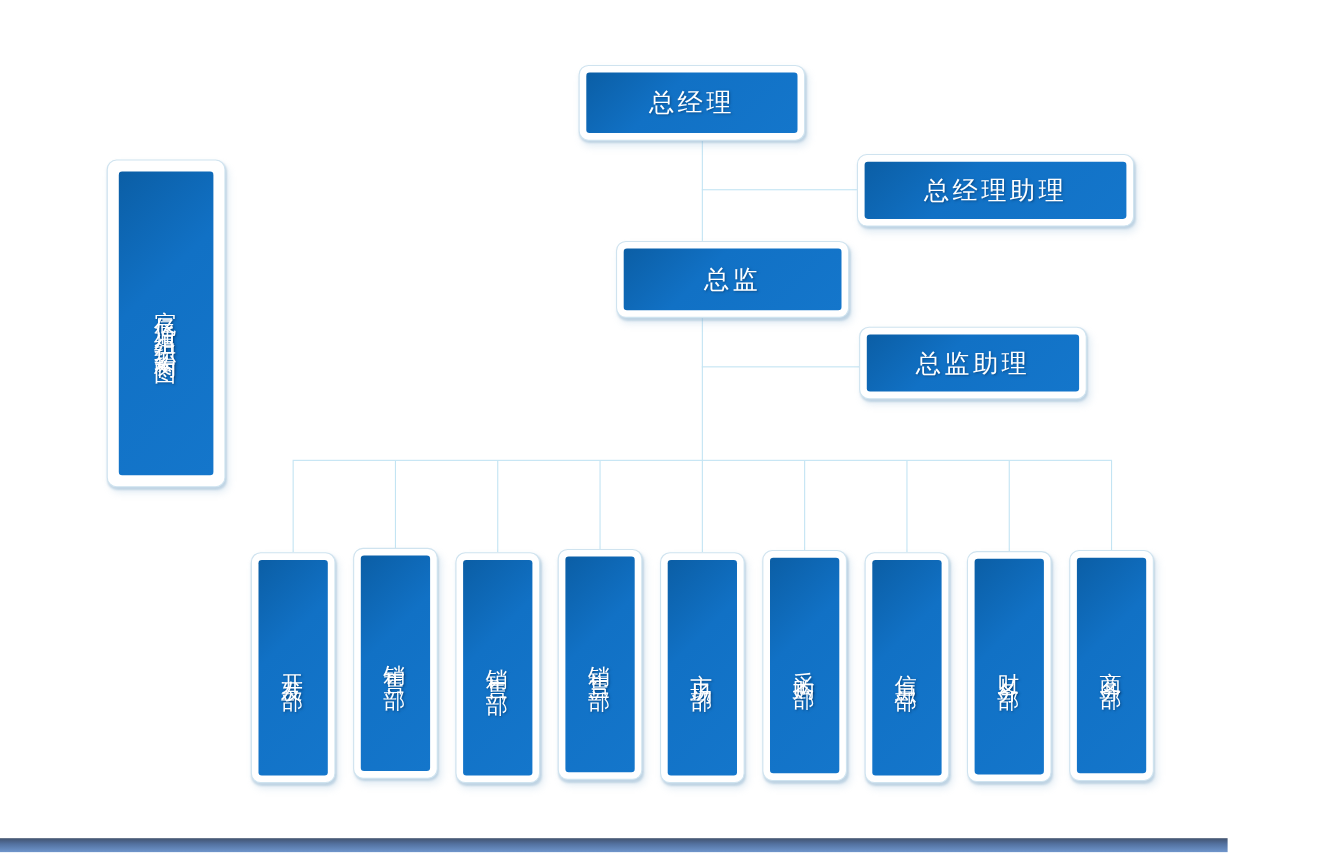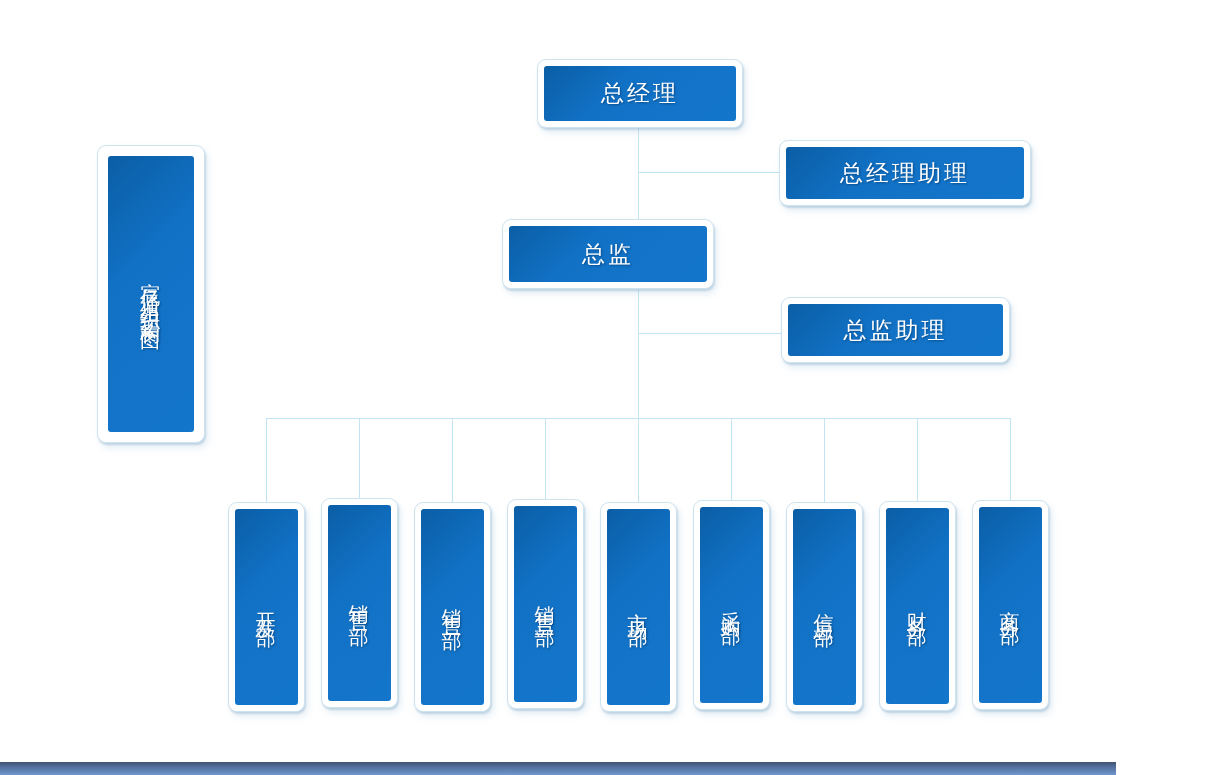--- a/index.html
+++ b/index.html
@@ -78,39 +78,39 @@
   <div class="line" style="left:824px; top:419px; width:1px; height:83px;"></div>
   <div class="line" style="left:917px; top:419px; width:1px; height:83px;"></div>
   <div class="line" style="left:1010px; top:419px; width:1px; height:83px;"></div>
 
   <div class="frame title-frame" style="left:97px; top:145px; width:108px; height:298px;">
     <div class="fill">
       <span class="label-v">宸亿通组织架构图</span>
     </div>
   </div>
 
-  <div class="frame" style="left:537px; top:59px; width:206px; height:69px;">
+  <div class="frame" style="left:526px; top:59px; width:206px; height:69px;">
     <div class="fill">
       <span class="label-h">总经理</span>
     </div>
   </div>
 
   <div class="frame" style="left:779px; top:140px; width:252px; height:66px;">
     <div class="fill">
       <span class="label-h">总经理助理</span>
     </div>
   </div>
 
-  <div class="frame" style="left:502px; top:219px; width:212px; height:70px;">
+  <div class="frame" style="left:560px; top:219px; width:212px; height:70px;">
     <div class="fill">
       <span class="label-h">总监</span>
     </div>
   </div>
 
-  <div class="frame" style="left:781px; top:297px; width:229px; height:66px;">
+  <div class="frame" style="left:781px; top:297px; width:207px; height:66px;">
     <div class="fill">
       <span class="label-h">总监助理</span>
     </div>
   </div>
 
   <div class="frame" style="left:228px; top:502px; width:77px; height:210px;">
     <div class="fill">
       <span class="label-v">开发部</span>
     </div>
   </div>

